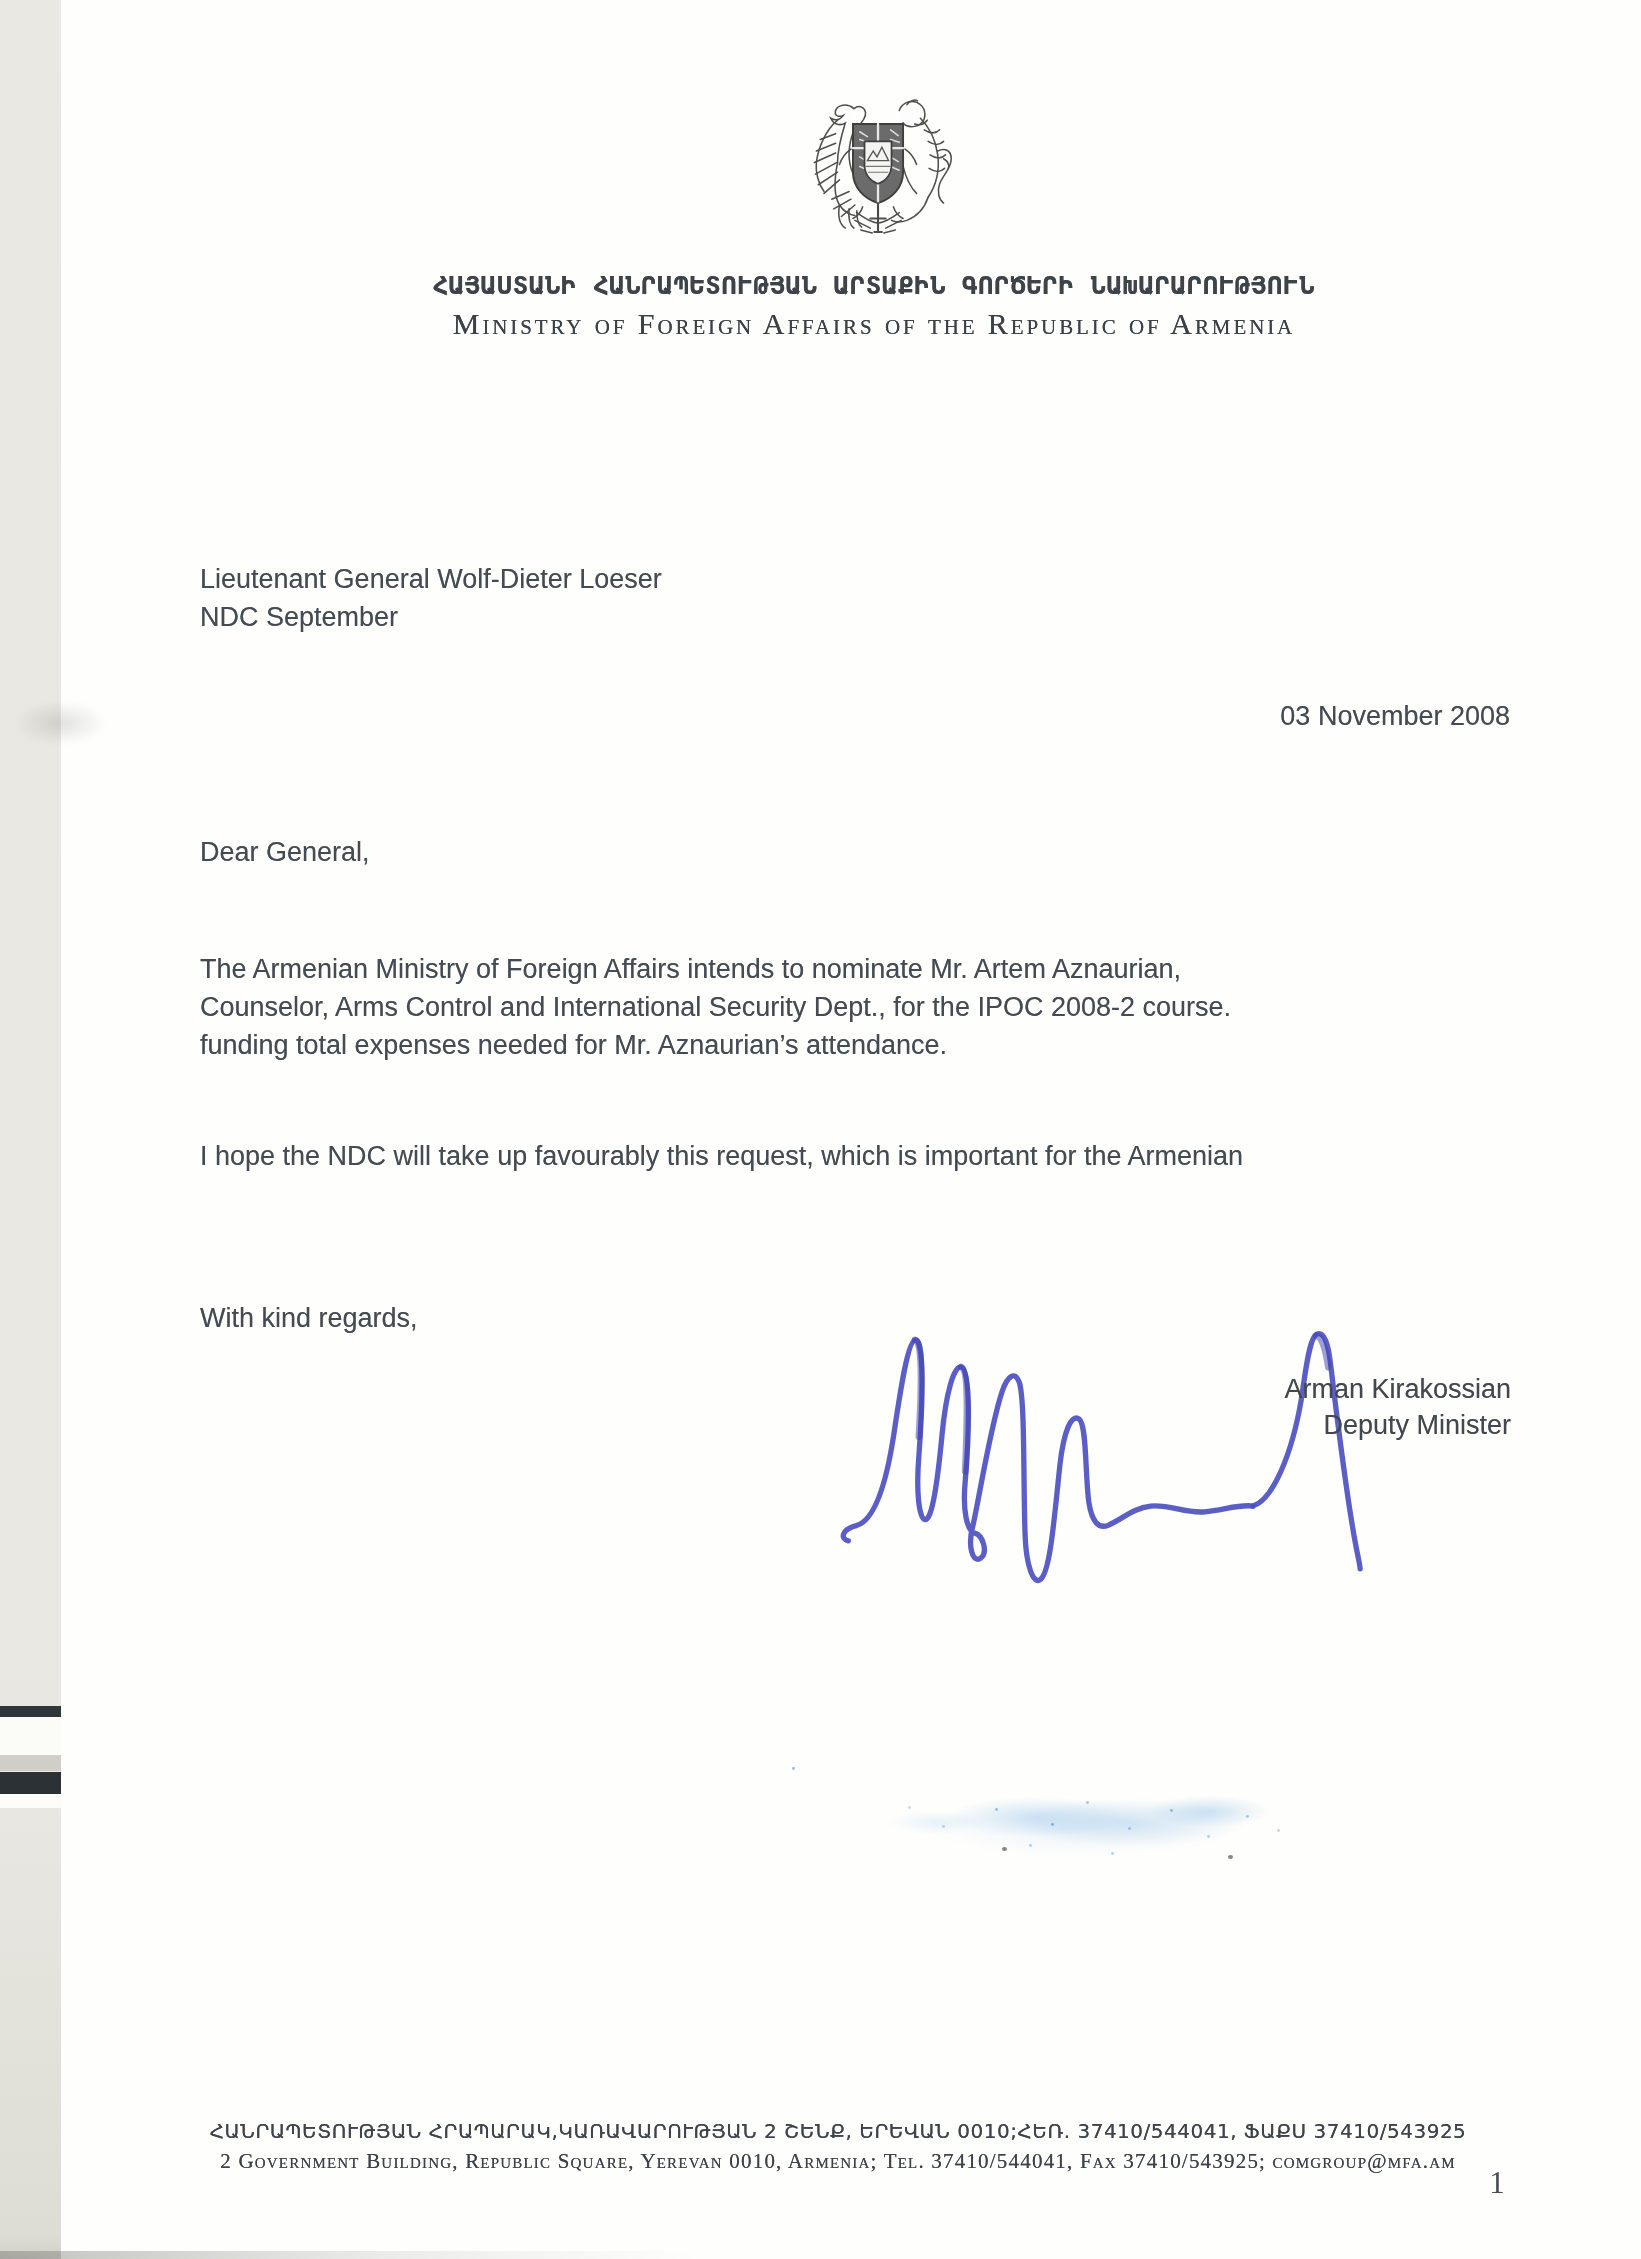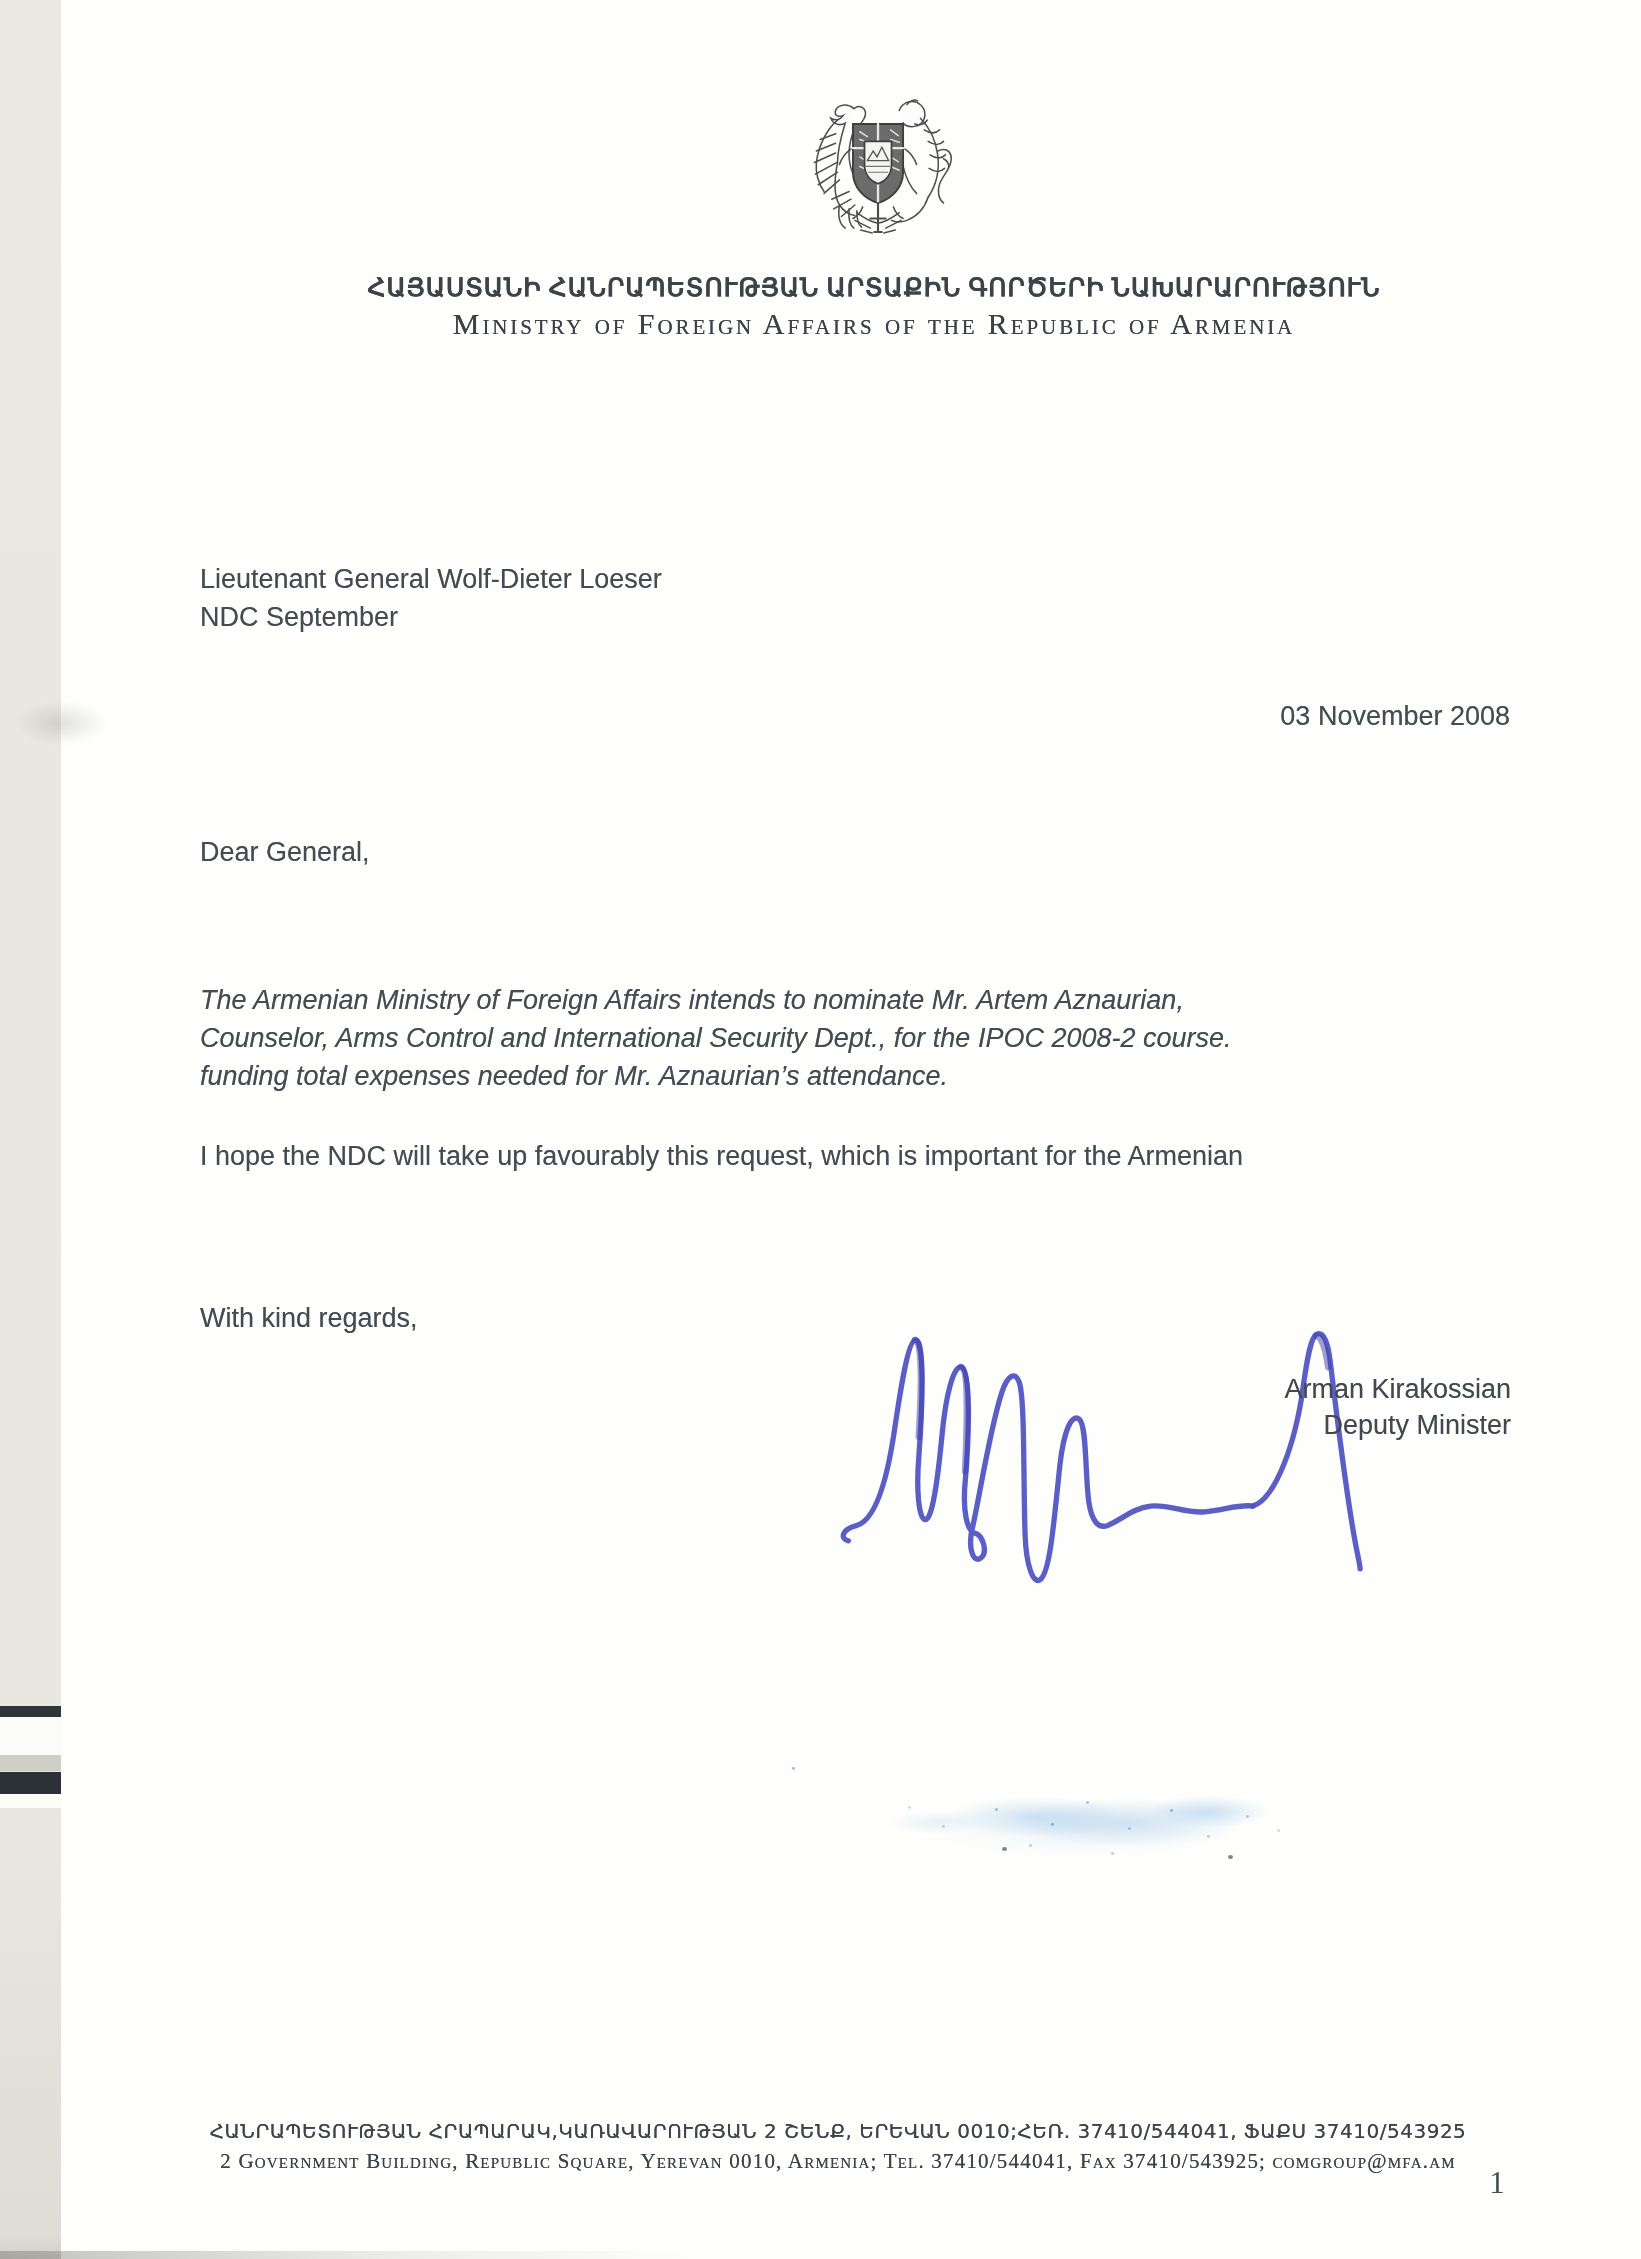--- a/index.html
+++ b/index.html
@@ -25,38 +25,38 @@
   }
   .smudge{
     position:absolute;left:13.5px;top:701px;width:93px;height:44px;border-radius:50%;
     background:radial-gradient(ellipse at center,rgba(120,120,118,.22),rgba(120,120,118,0) 70%);
     filter:blur(1.9px);
   }
   
   .emblem{position:absolute;left:799px;top:91px;}
   .head-block{position:absolute;left:203px;top:271px;width:1342px;text-align:center;}
   .head-arm{
-    font-family:Liberation Serif, serif;font-weight:bold;font-size:25px;line-height:33px;
+    font-family:Liberation Mono, monospace;font-weight:bold;font-size:25px;line-height:33px;
     color:#3e434a;letter-spacing:1px;white-space:nowrap;
     text-shadow:0 0 0.5px #565b62;
   }
   .head-eng{
     font-family:"Liberation Serif",serif;font-variant:small-caps;
     font-size:30px;line-height:39px;color:#3c4147;letter-spacing:2.9px;white-space:nowrap;
     text-shadow:0 0 0.4px #565b62;
   }
   
   .txt{
     position:absolute;color:#454b52;font-size:27px;line-height:38px;white-space:nowrap;
     text-shadow:0 0 0.6px rgba(69,75,82,.55);
   }
   .recipient{left:200px;top:560px;}
   .date-line{left:966px;top:697px;width:544px;text-align:right;}
   .salutation{left:200px;top:833px;}
-  .para1{left:200px;top:981px;font-style:italic;}
+  .para1{left:200px;top:950px;}
   .para2{left:200px;top:1137px;}
   .closing{left:200px;top:1255px;margin-top:44px;}
   
   .sig-svg{position:absolute;left:826px;top:1311px;}
   .sig-name{
     position:absolute;left:1062px;top:1371px;width:449px;text-align:right;
     color:#43484f;font-size:27px;line-height:36px;white-space:nowrap;
     text-shadow:0 0 0.6px rgba(67,72,79,.5);
   }
   

